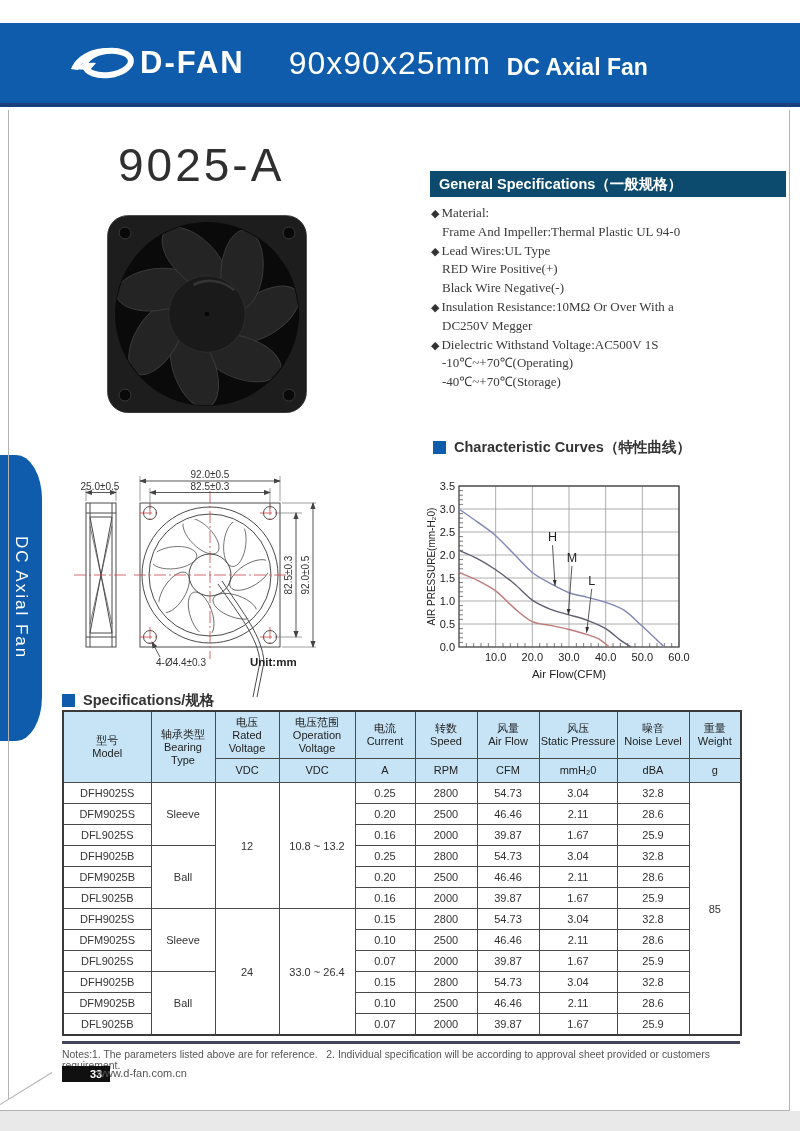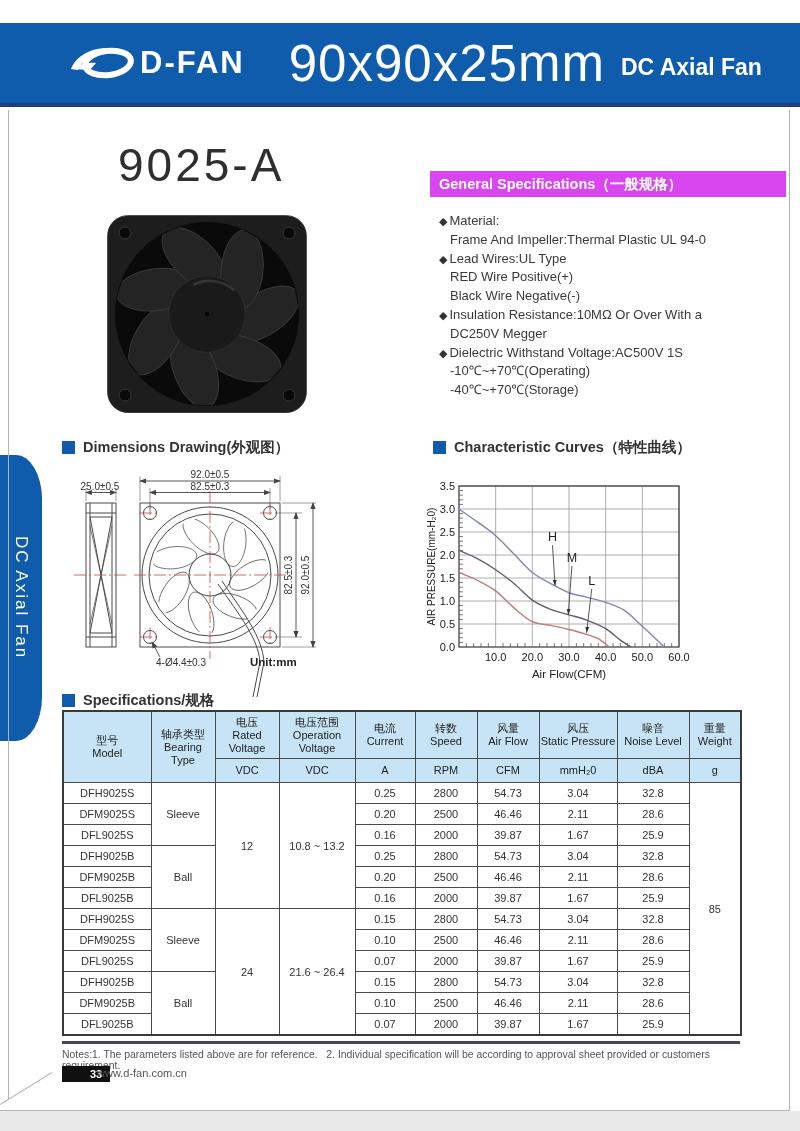--- a/index.html
+++ b/index.html
@@ -4,29 +4,29 @@
 <style>
   html,body{margin:0;padding:0;background:#fff;}
   #page{position:relative;width:800px;height:1131px;background:#ffffff;
         font-family:"Liberation Sans", sans-serif;color:#222;overflow:hidden;}
   
   .top-strip{position:absolute;left:0;top:0;width:800px;height:23px;background:#fff;}
   .hdr{position:absolute;left:0;top:23px;width:800px;height:80px;background:#0e5cab;
        border-bottom:4px solid #1b3f7d;display:flex;align-items:center;}
   .hdr .logo{display:flex;align-items:center;margin-left:70px;}
   .hdr .brand{color:#fff;font-size:31px;font-weight:bold;letter-spacing:2px;margin-left:4px;}
-  .hdr .size-title{color:#fff;font-size:51px;margin-left:44px;letter-spacing:1px;}
+  .hdr .size-title{color:#fff;font-size:32px;margin-left:44px;letter-spacing:1px;}
   .hdr .type-title{color:#fff;font-size:23px;font-weight:bold;margin-left:16px;margin-top:8px;}
   
   .model-title{position:absolute;left:118px;top:138px;font-size:46px;color:#2f2f2f;letter-spacing:3px;text-align:center;}
   .fan-photo{position:absolute;left:102px;top:212px;}
   
-  .gen-title{position:absolute;left:430px;top:171px;width:356px;height:26px;background:#d946ef;
+  .gen-title{position:absolute;left:430px;top:171px;width:356px;height:26px;background:#0c4a6e;
              color:#fff;font-size:14.5px;font-weight:bold;line-height:26px;padding-left:9px;box-sizing:border-box;}
-  .gen-list{position:absolute;left:431px;top:204px;width:360px;margin:8px;padding:0;list-style:none;}
+  .gen-list{position:absolute;left:431px;top:204px;width:360px;margin:0;padding:0;list-style:none;font-family:Liberation Serif, serif;}
   .gen-list li{font-size:13px;line-height:18.8px;color:#3a3a3a;white-space:nowrap;}
   .gen-list li .dia{font-size:11px;margin-right:2px;color:#333;}
   .gen-list li.ind{padding-left:11px;}
   
   .sec-head{position:absolute;display:flex;align-items:center;font-size:14.5px;font-weight:bold;color:#333;}
   .sec-head .sq{width:13px;height:13px;background:#0e5cab;margin-right:8px;flex:0 0 auto;}
   .dims-head{left:62px;top:438px;}
   .curves-head{left:433px;top:438px;}
   .spec-head{left:62px;top:691px;}
   .dim-drawing{position:absolute;left:50px;top:466px;}
@@ -129,24 +129,20 @@
       <li><span class="dia">◆</span>Lead Wires:UL Type</li>
       <li class="ind">RED Wire Positive(+)</li>
       <li class="ind">Black Wire Negative(-)</li>
       <li><span class="dia">◆</span>Insulation Resistance:10MΩ Or Over With a</li>
       <li class="ind">DC250V Megger</li>
       <li><span class="dia">◆</span>Dielectric Withstand Voltage:AC500V 1S</li>
       <li class="ind">-10℃~+70℃(Operating)</li>
       <li class="ind">-40℃~+70℃(Storage)</li>
     </ul>
 
-  <div class="sec-head dims-head">
-    <span class="sq"></span>
-    <span>Dimensions Drawing(外观图）</span>
-  </div>
   <div class="sec-head curves-head">
     <span class="sq"></span>
     <span>Characteristic Curves（特性曲线）</span>
   </div>
   <div class="sec-head spec-head">
     <span class="sq"></span>
     <span>Specifications/规格</span>
   </div>
 
   <svg class="dim-drawing" width="370" height="235" viewBox="0 0 370 235">
@@ -442,21 +438,21 @@
           <td>0.16</td>
           <td>2000</td>
           <td>39.87</td>
           <td>1.67</td>
           <td>25.9</td>
         </tr>
         <tr>
           <td>DFH9025S</td>
           <td rowspan="3">Sleeve</td>
           <td rowspan="6">24</td>
-          <td rowspan="6">21.6 ~ 26.4</td>
+          <td rowspan="6">33.0 ~ 26.4</td>
           <td>0.15</td>
           <td>2800</td>
           <td>54.73</td>
           <td>3.04</td>
           <td>32.8</td>
         </tr>
         <tr>
           <td>DFM9025S</td>
           <td>0.10</td>
           <td>2500</td>

